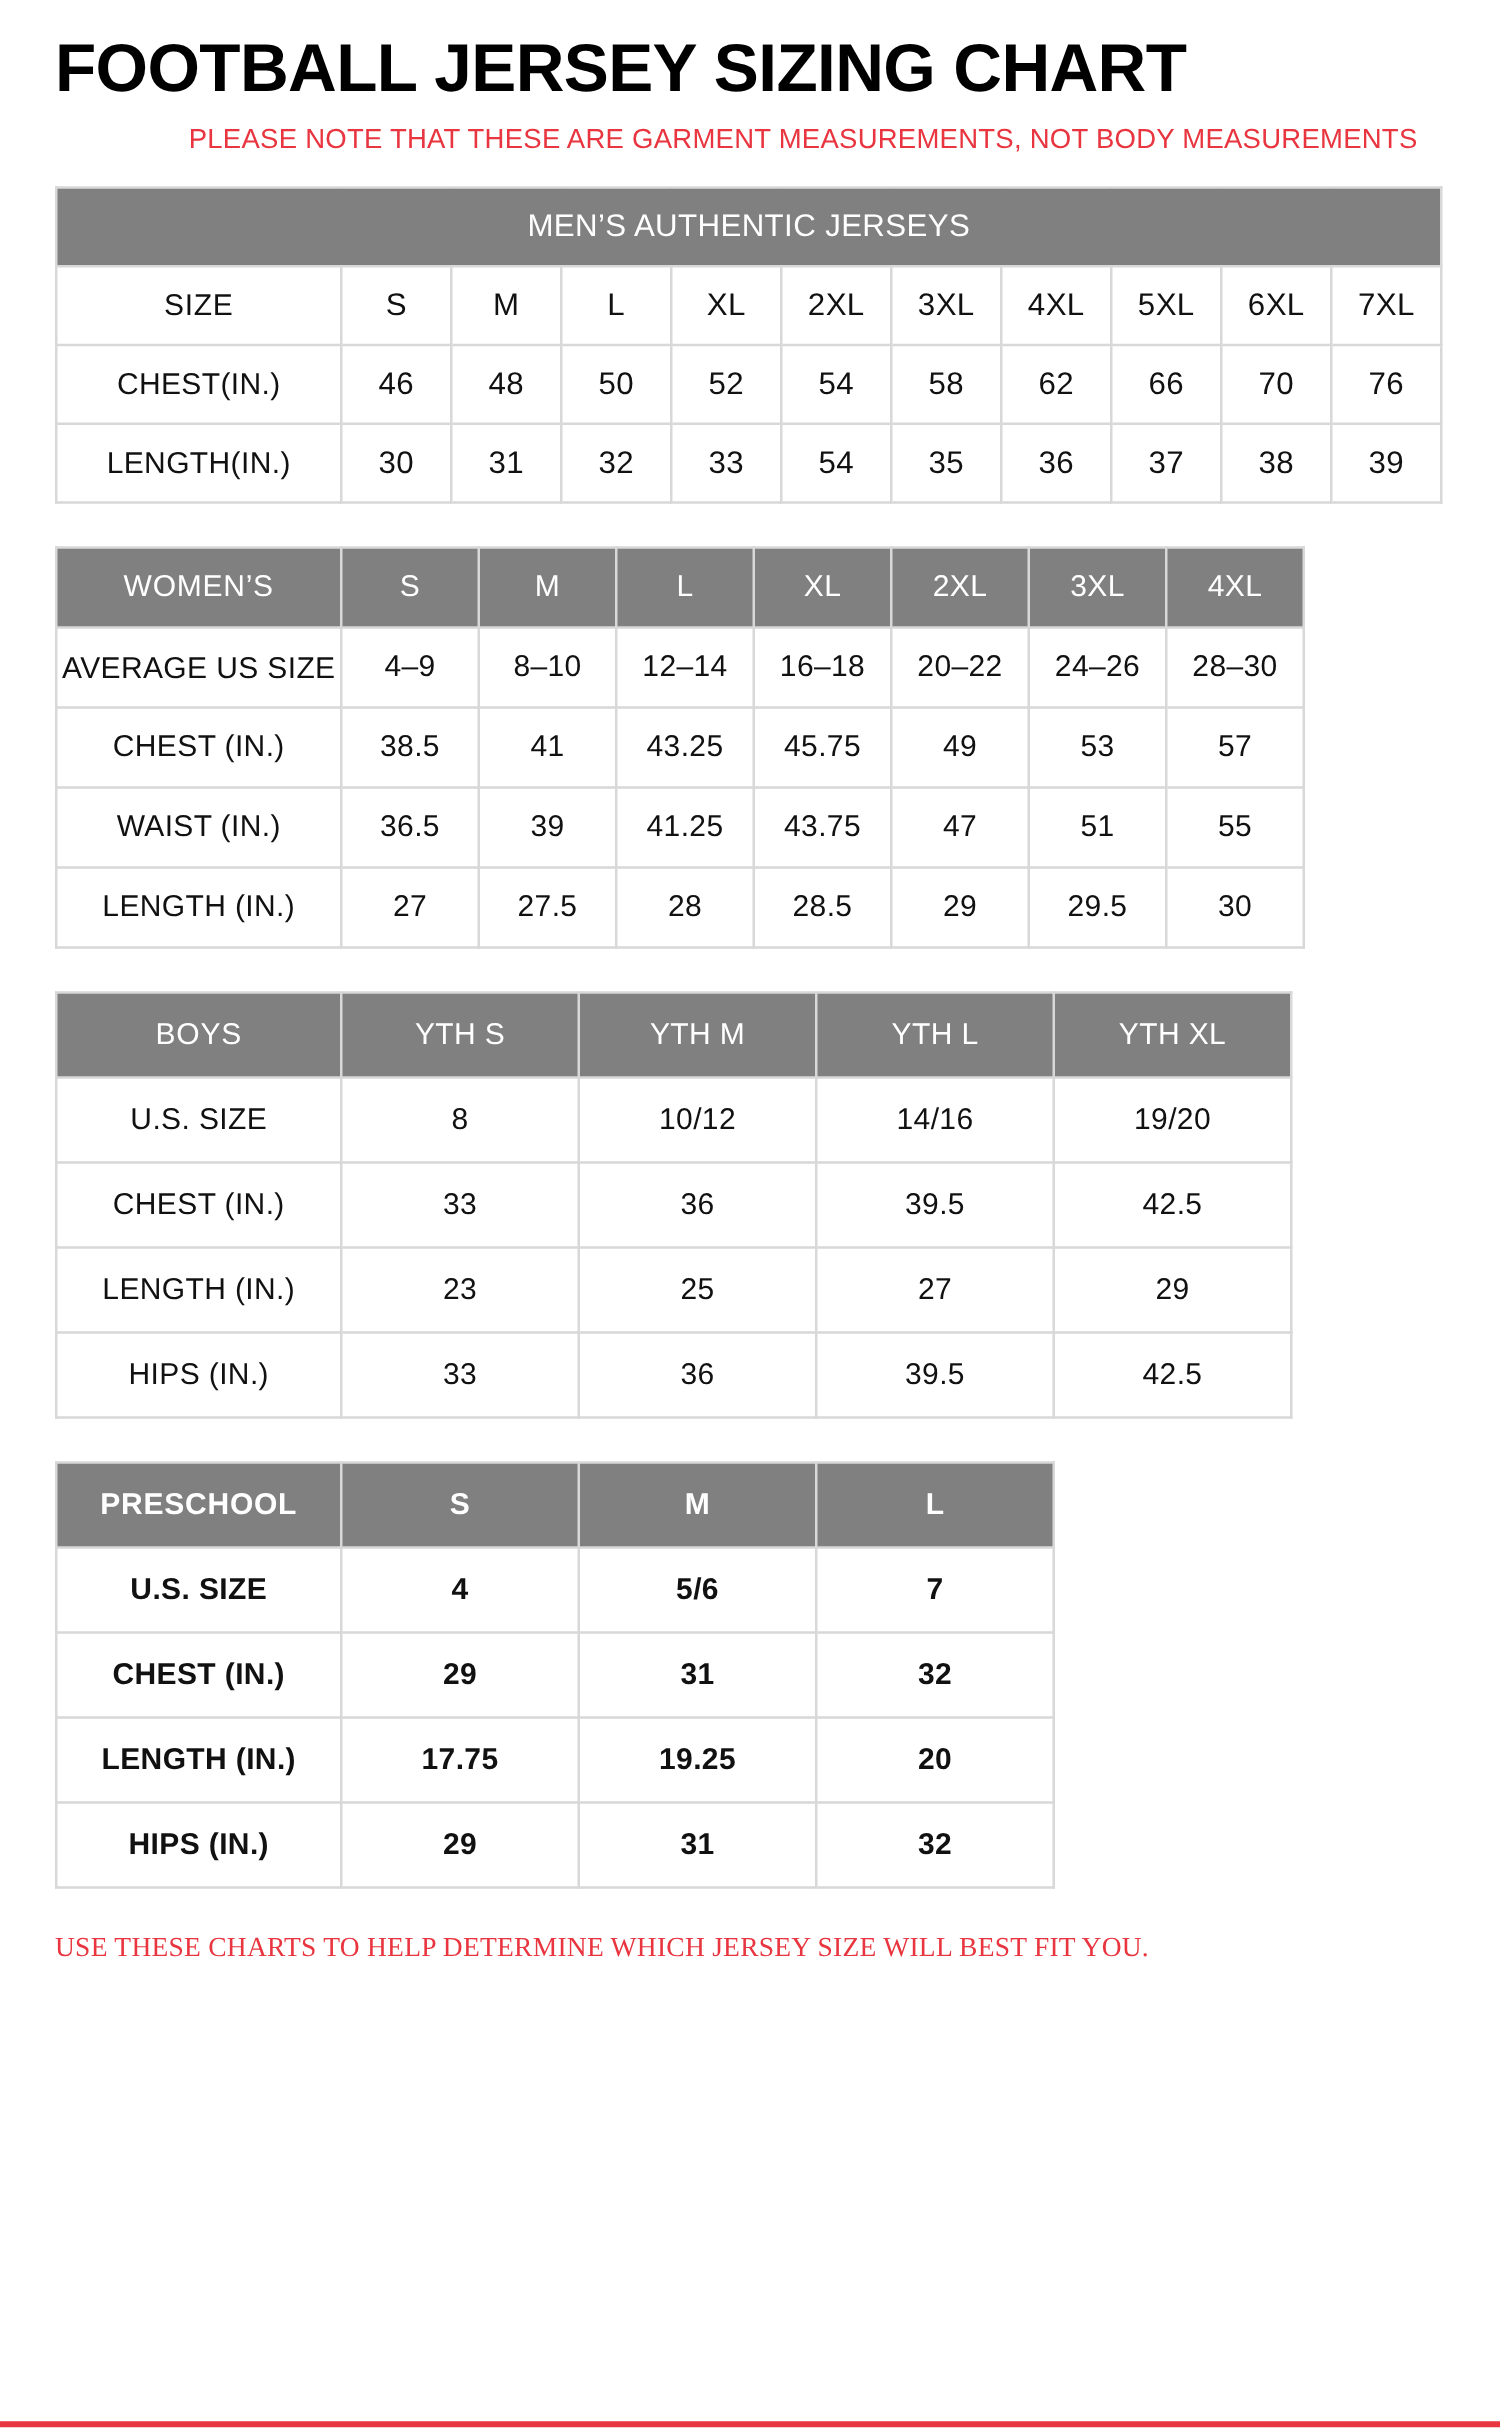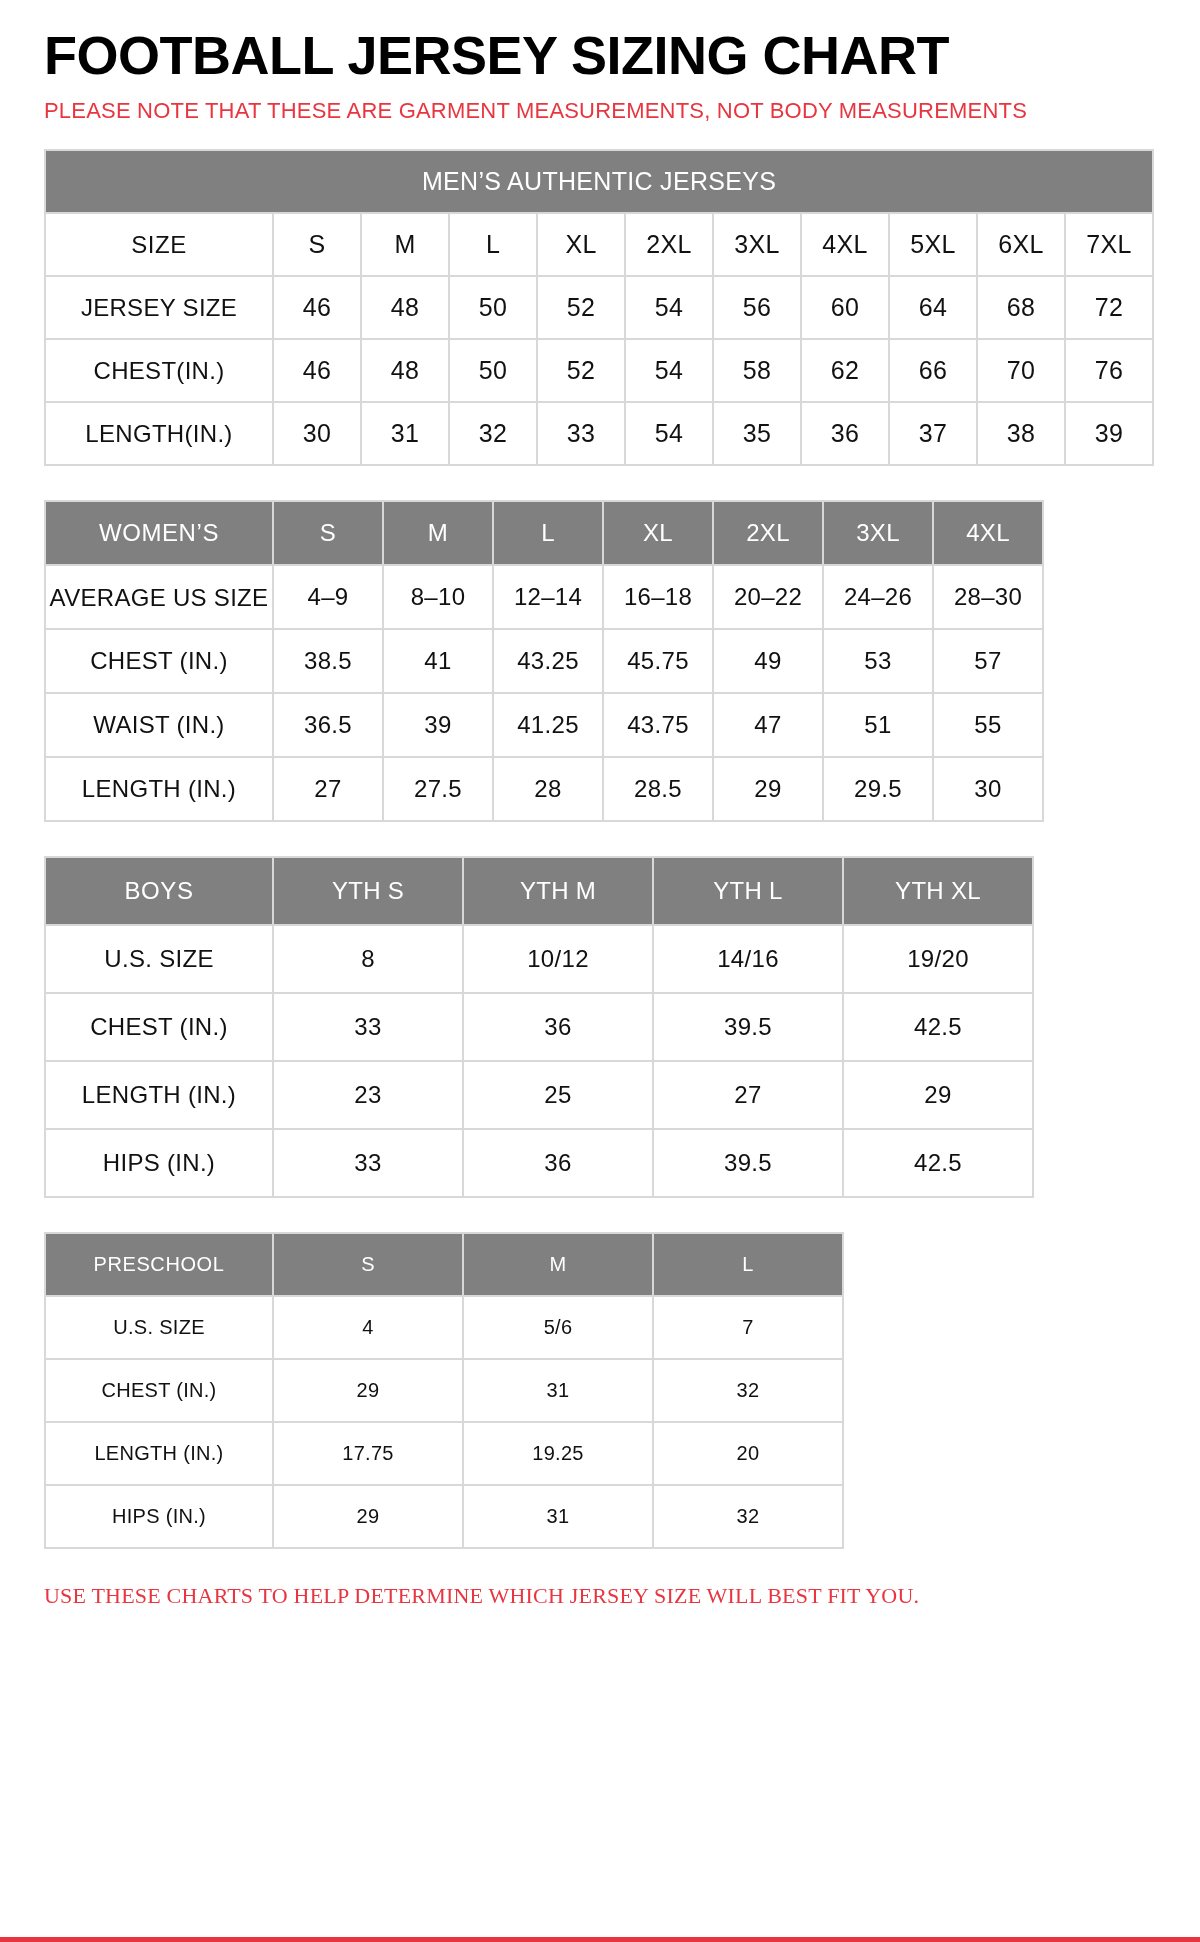--- a/index.html
+++ b/index.html
@@ -30,20 +30,21 @@
     color: #000;
     font-family: "Liberation Sans", sans-serif;
   }
   .note {
     color: #e8353f;
     font-size: 22px;
     line-height: 1.32;
     margin: 0 0 24px 0;
     max-width: 1090px;
     letter-spacing: 0.2px;
+    text-align: right;
   }
   table.chart {
     border-collapse: collapse;
     table-layout: fixed;
     margin-bottom: 34px;
   }
   table.chart td,
   table.chart th {
     border: 2px solid #d8d8d8;
     text-align: center;
@@ -90,21 +91,21 @@
   #womens-table td.two-line { line-height: 1.15; }
   
   #boys-table { width: 990px; }
   #boys-table col.c-label { width: 228px; }
   #boys-table col.c-val { width: 190px; }
   #boys-table td { font-size: 24px; padding: 19px 2px; }
   
   #preschool-table { width: 800px; }
   #preschool-table col.c-label { width: 228px; }
   #preschool-table col.c-val { width: 190px; }
-  #preschool-table td { font-size: 20px; padding: 19px 12px; }
+  #preschool-table td { font-size: 24px; padding: 19px 12px; font-weight: bold; }
   .footer-note {
     color: #e8353f;
     font-size: 22px;
     letter-spacing: 0.2px;
     margin-top: 4px;
     padding-bottom: 28px;
     font-family: Liberation Serif, serif;
   }
   .bottom-rule {
     position: absolute;
@@ -148,33 +149,20 @@
         <td>L</td>
         <td>XL</td>
         <td>2XL</td>
         <td>3XL</td>
         <td>4XL</td>
         <td>5XL</td>
         <td>6XL</td>
         <td>7XL</td>
       </tr>
       <tr>
-        <td class="rowlabel">JERSEY SIZE</td>
-        <td>46</td>
-        <td>48</td>
-        <td>50</td>
-        <td>52</td>
-        <td>54</td>
-        <td>56</td>
-        <td>60</td>
-        <td>64</td>
-        <td>68</td>
-        <td>72</td>
-      </tr>
-      <tr>
         <td class="rowlabel">CHEST(IN.)</td>
         <td>46</td>
         <td>48</td>
         <td>50</td>
         <td>52</td>
         <td>54</td>
         <td>58</td>
         <td>62</td>
         <td>66</td>
         <td>70</td>

